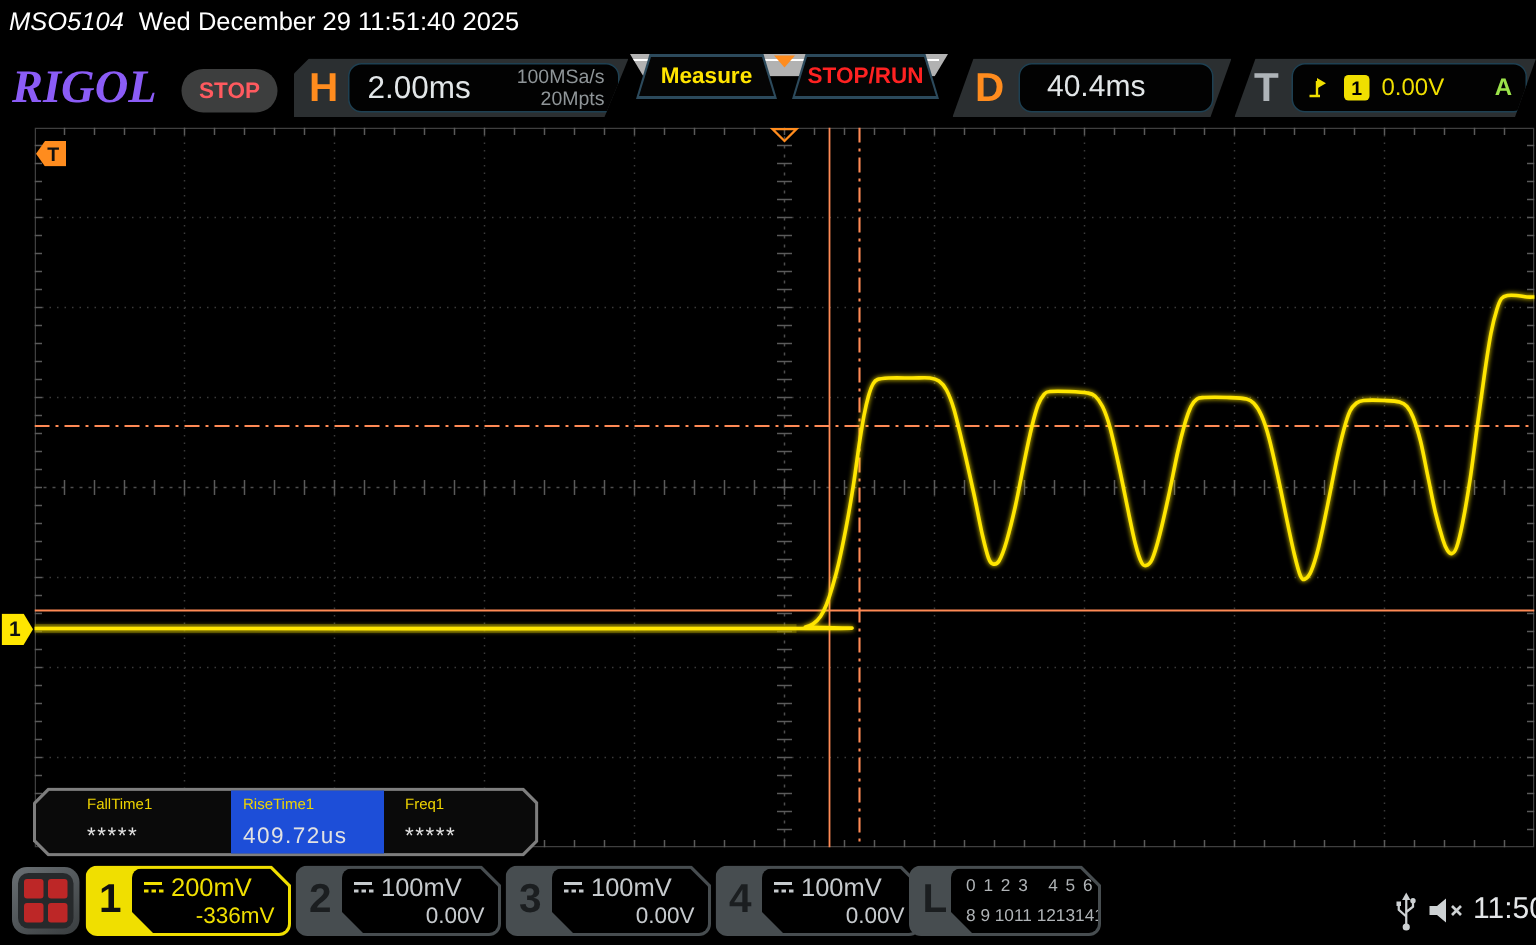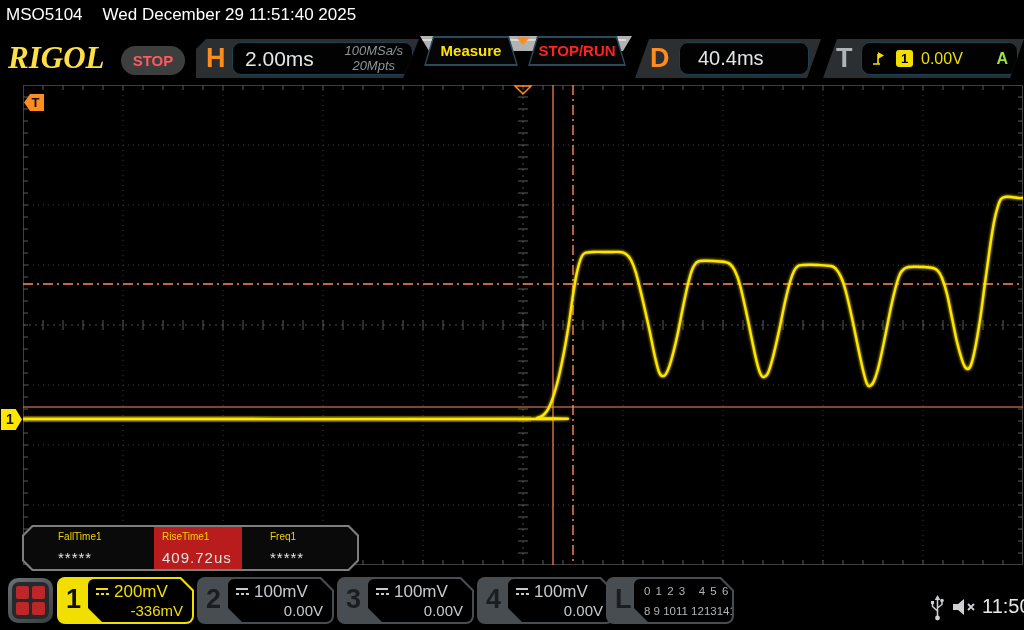--- a/index.html
+++ b/index.html
@@ -2,38 +2,38 @@
 <html><head>
 <meta charset="utf-8">
 <style>
   html,body{margin:0;padding:0;background:#000;width:1024px;height:630px;overflow:hidden;
     font-family:"Liberation Sans",sans-serif;-webkit-font-smoothing:antialiased;}
   .screen{position:relative;width:1024px;height:630px;background:#000;}
   .layer{position:absolute;inset:0;}
 
   
   .titlebar{position:absolute;left:6px;top:5px;color:#fff;font-size:17px;}
-  .titlebar .model{margin-right:20px;}
+  .titlebar .model{margin-right:10px;font-style:italic;}
 
   
   .logo{position:absolute;left:8px;top:40px;font-family:"Liberation Serif",serif;
-    font-weight:bold;font-style:italic;font-size:31px;color:#fde047;letter-spacing:0px;}
+    font-weight:bold;font-style:italic;font-size:31px;color:#8b5cf6;letter-spacing:0px;}
   .run-badge{position:absolute;left:121px;top:46px;width:64px;height:29px;background:#3d3e3e;
     border-radius:15px;color:#ff5a5f;font-weight:bold;font-size:15px;text-align:center;line-height:29px;}
   .panel{position:absolute;top:39px;height:39px;background:#2b2f31;}
   .panel-h{left:196px;width:223px;clip-path:polygon(0 10px,10px 0,100% 0,calc(100% - 16px) 100%,0 100%);}
   .panel-d{left:635px;width:186px;clip-path:polygon(14px 0,100% 0,calc(100% - 14px) 100%,0 100%);}
   .panel-t{left:823px;width:201px;clip-path:polygon(14px 0,100% 0,calc(100% - 14px) 100%,0 100%);}
   .panel-letter{position:absolute;top:0;height:39px;line-height:39px;font-size:27px;font-weight:bold;}
   .orange{color:#ff8c1e;} .grayletter{color:#aeb4b8;}
   .inner-box{position:absolute;top:3px;height:33px;background:#020202;border:1px solid #1e4052;
     border-radius:9px;box-sizing:border-box;}
   .hp-box{left:36px;width:181px;display:flex;align-items:center;}
   .timebase{color:#e2e6e8;font-size:21px;padding-left:12px;flex:1;}
-  .srate{color:#8f9598;font-size:13px;line-height:1.12;text-align:center;padding-right:9px;font-style:italic;}
+  .srate{color:#8f9598;font-size:13px;line-height:1.12;text-align:right;padding-right:9px;}
   .dp-box{left:44px;width:130px;}
   .delay-val{color:#e2e6e8;font-size:20px;line-height:31px;padding-left:18px;}
   .tp-box{left:38px;width:157px;display:flex;align-items:center;gap:8px;padding:0 9px;box-sizing:border-box;}
   .trig-badge{display:inline-block;width:17px;height:17px;background:#f0df00;color:#000;border-radius:3px;
     font-size:13px;font-weight:bold;text-align:center;line-height:17px;}
   .trig-level{color:#f0df00;font-size:16px;flex:1;}
   .trig-mode{color:#9be24a;font-size:16px;font-weight:bold;}
 
   .posbar{position:absolute;left:420px;top:36px;width:212px;height:15px;background:#b2b2b2;
     clip-path:polygon(0 0,100% 0,calc(100% - 9px) 100%,9px 100%);}
@@ -56,21 +56,21 @@
 
   
   .meas-panel{position:absolute;left:22px;top:525px;width:337px;height:46px;}
   .meas-panel .mp-bg{position:absolute;inset:0;background:#7e7e7e;
     clip-path:polygon(10px 0,calc(100% - 10px) 0,100% 10px,100% calc(100% - 10px),calc(100% - 10px) 100%,10px 100%,0 calc(100% - 10px),0 10px);}
   .meas-panel .mp-fg{position:absolute;inset:2px;background:#0a0a0a;
     clip-path:polygon(9px 0,calc(100% - 9px) 0,100% 9px,100% calc(100% - 9px),calc(100% - 9px) 100%,9px 100%,0 calc(100% - 9px),0 9px);}
   .mitem{position:absolute;top:2px;height:42px;}
   .mitem .mname{position:absolute;top:4px;left:8px;font-size:10px;color:#efd400;white-space:nowrap;}
   .mitem .mval{position:absolute;bottom:3px;left:8px;font-size:15px;color:#e2e2e2;letter-spacing:1px;white-space:nowrap;}
-  .m0{left:28px;width:100px;} .m1{left:132px;width:88px;background:#b91c1c;} .m2{left:240px;width:90px;}
+  .m0{left:28px;width:100px;} .m1{left:132px;width:102px;background:#1d4ed8;} .m2{left:240px;width:90px;}
 
   
   .menu-btn{position:absolute;left:8px;top:578px;width:45px;height:45px;border-radius:10px;
     background:linear-gradient(145deg,#6a7074,#393d3f);cursor:pointer;}
   .menu-btn .inner{position:absolute;inset:4px;background:#26292b;border-radius:7px;
     display:grid;grid-template-columns:13px 13px;grid-template-rows:13px 13px;gap:3px;place-content:center;}
   .menu-btn .sq{background:#bd2727;border-radius:2px;}
 
   .ch{position:absolute;top:577px;width:137px;height:47px;background:#474d50;border-radius:8px;
     clip-path:polygon(0 0,calc(100% - 13px) 0,100% 13px,100% 100%,0 100%);cursor:pointer;}

